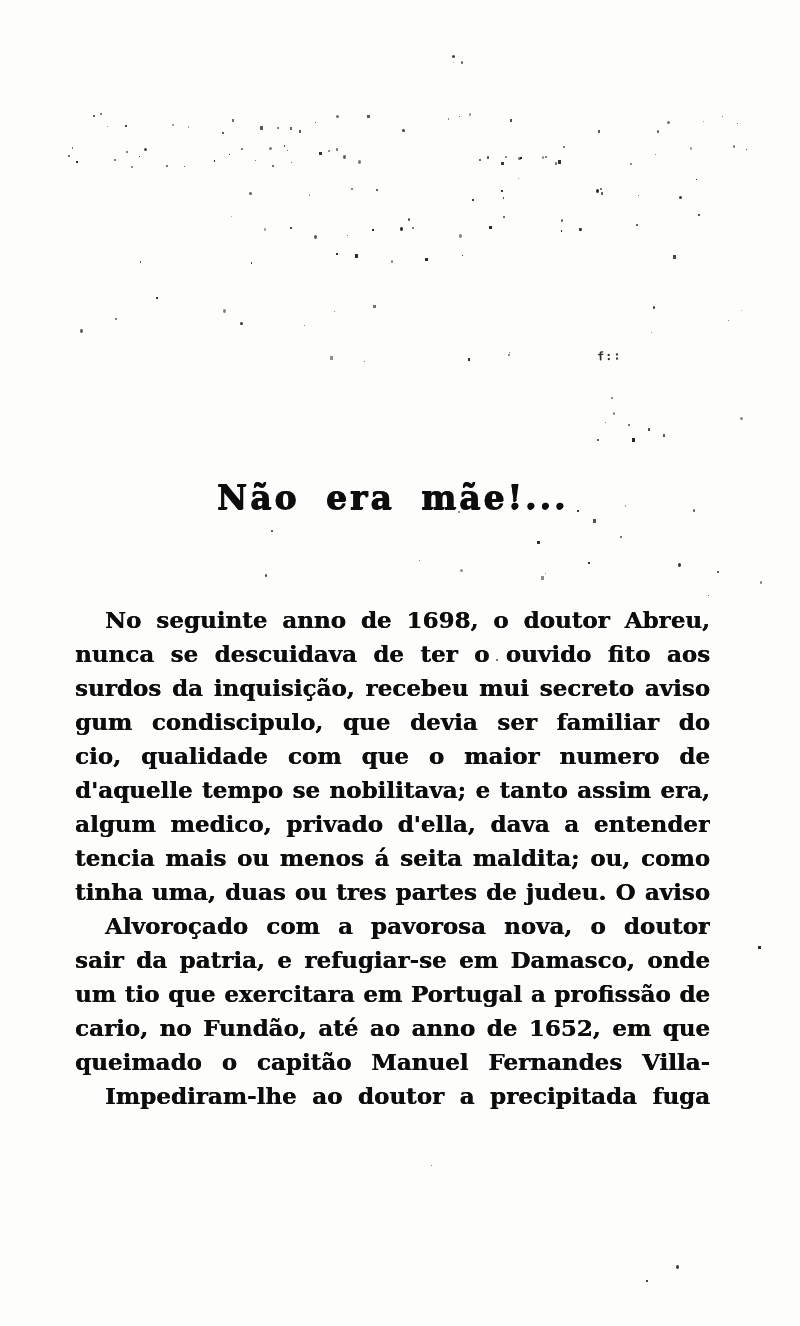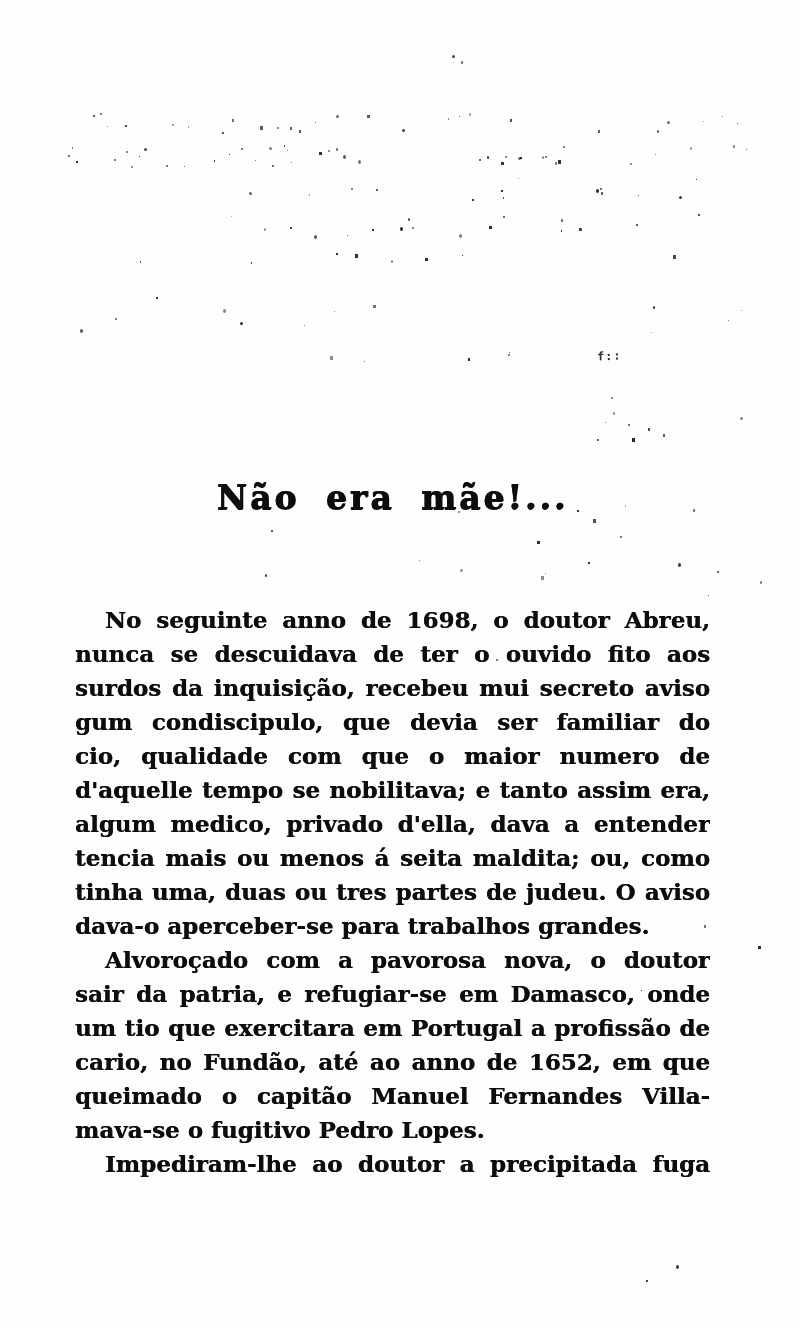--- a/index.html
+++ b/index.html
@@ -70,29 +70,27 @@
   <div class="paragraph">
         <div class="line indent">No seguinte anno de 1698, o doutor Abreu, que</div>
         <div class="line">nunca se descuidava de ter o ouvido fito aos rumores</div>
         <div class="line">surdos da inquisição, recebeu mui secreto aviso de al-</div>
         <div class="line">gum condiscipulo, que devia ser familiar do santo offi-</div>
         <div class="line">cio, qualidade com que o maior numero de medicos</div>
         <div class="line">d'aquelle tempo se nobilitava; e tanto assim era, que</div>
         <div class="line">algum medico, privado d'ella, dava a entender que per-</div>
         <div class="line">tencia mais ou menos á seita maldita; ou, como diziam,</div>
         <div class="line">tinha uma, duas ou tres partes de judeu. O aviso man-</div>
-        <div class="line last">dava-o aperceber-se para trabalhos grandes.</div>
       </div>
       <div class="paragraph">
         <div class="line indent">Alvoroçado com a pavorosa nova, o doutor quiz logo</div>
         <div class="line">sair da patria, e refugiar-se em Damasco, onde tinha</div>
         <div class="line">um tio que exercitara em Portugal a profissão de boti-</div>
         <div class="line">cario, no Fundão, até ao anno de 1652, em que fôra</div>
         <div class="line">queimado o capitão Manuel Fernandes Villa-Real. Cha-</div>
-        <div class="line last">mava-se o fugitivo Pedro Lopes.</div>
       </div>
       <div class="paragraph">
         <div class="line indent last">Impediram-lhe ao doutor a precipitada fuga alguns</div>
       </div>
     </div>
 
   <div id="noise-layer">
       <span class="speck" style="left: 461px; top: 61px; width: 2px; height: 3px; opacity: 0.71; border-radius: 50%;"></span>
       <span class="speck" style="left: 452px; top: 55px; width: 3px; height: 3px; opacity: 0.82; border-radius: 50%;"></span>
       <span class="speck" style="left: 453px; top: 62px; width: 1px; height: 1px; opacity: 0.45; border-radius: 50%;"></span>

